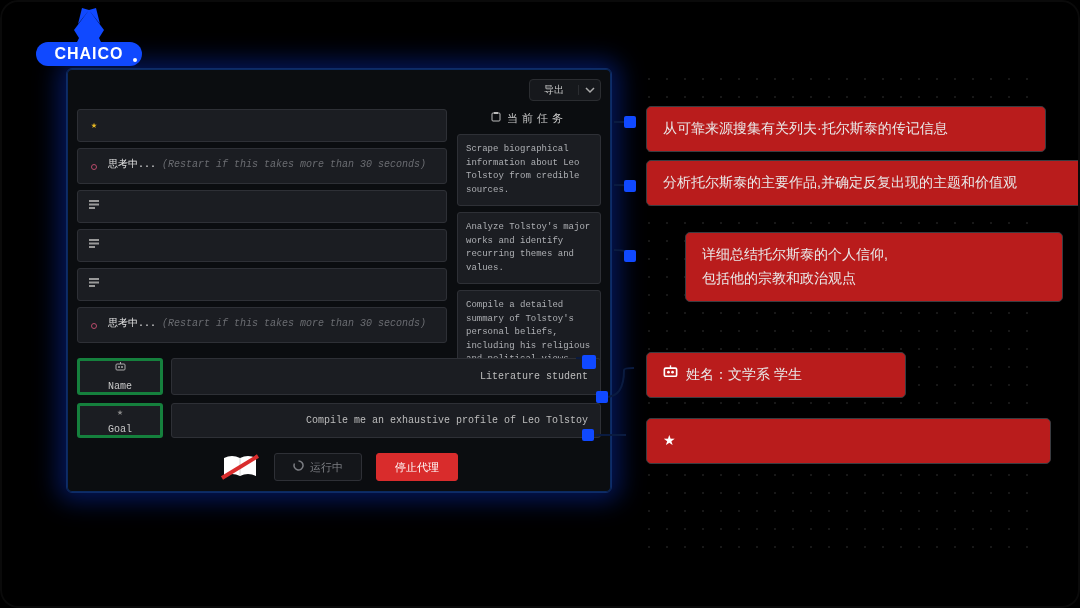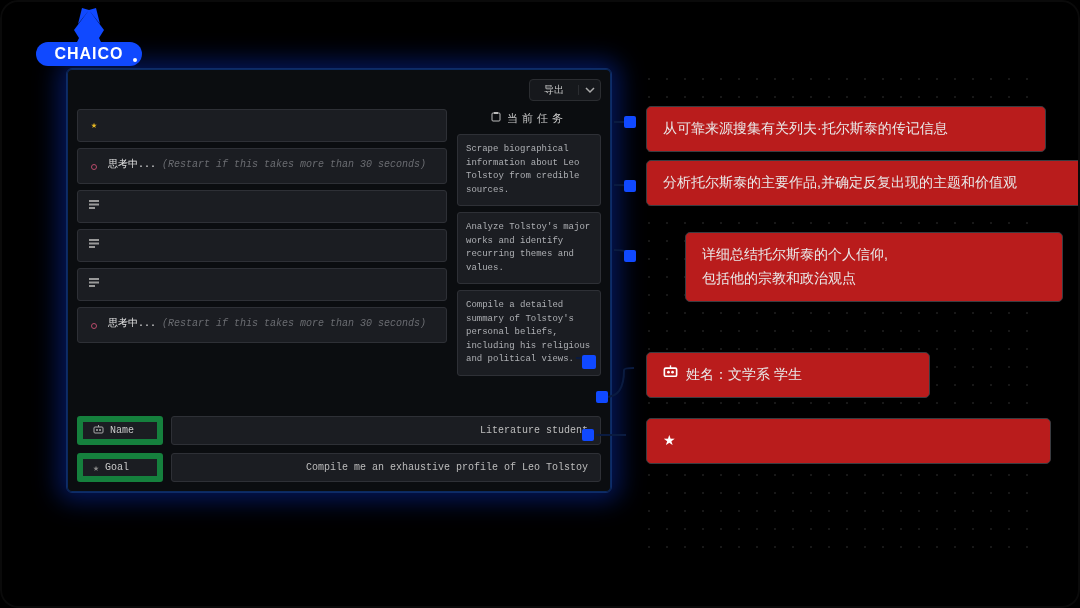--- a/index.html
+++ b/index.html
@@ -99,23 +99,23 @@
   display:flex; align-items:center; justify-content:center;
   gap:6px; color:#c9c9c9; font-size:11px; letter-spacing:4px;
   padding: 2px 0 2px;
 }
 
 
 .form { display:flex; flex-direction:column; gap:8px; margin-top:auto; }
 .form-row { display:flex; gap:8px; }
 .form-label {
   width: 86px;
-  background:#1b1d22; border:6px solid #15803d; border-radius:3px;
+  background:#1b1d22; border:3px solid #15803d; border-radius:3px;
   display:flex; align-items:center; gap:6px;
-  padding: 0 10px; color:#c9c9c9; font-size:10px;
+  padding: 0 10px; color:#c9c9c9; font-size:10px;flex-direction:column;
 }
 .form-label .icon { color:#888; }
 .form-input {
   flex:1;
   background:#1b1d22; border:1px solid #2e3036; border-radius:3px;
   color:#bdbdbd; font-size:10px; font-family:inherit;
   padding: 8px 12px;
   text-align: right;
 }
 
@@ -281,20 +281,40 @@
       </div>
       <input class="form-input" value="Literature student" style="">
     </div>
     <div class="form-row">
       <div class="form-label">
         <span class="icon">★</span>
         <span>Goal</span>
       </div>
       <input class="form-input" value="Compile me an exhaustive profile of Leo Tolstoy" style="">
     </div>
+    <div class="btn-row">
+      <div class="book-emblem">
+        <svg width="40" height="30" viewBox="0 0 40 30">
+          <path d="M4 6 Q12 2 20 6 Q28 2 36 6 L36 24 Q28 20 20 24 Q12 20 4 24 Z" fill="#fff"></path>
+          <path d="M20 6 L20 24" stroke="#ccc" stroke-width="0.8"></path>
+          <line x1="2" y1="26" x2="38" y2="4" stroke="#d92c2c" stroke-width="4"></line>
+        </svg>
+      </div>
+      <div class="btn">
+        <span>
+          <svg width="11" height="11" viewBox="0 0 11 11">
+              <path d="M5.5 1 A4.5 4.5 0 1 1 1.5 3.5" stroke="#7c7e83" stroke-width="1.5" fill="none"></path>
+            </svg>
+        </span>
+        <span>运行中</span>
+      </div>
+      <div class="btn danger">
+        <span>停止代理</span>
+      </div>
+    </div>
   </div>
 </div>
 
 <svg class="wires">
   <path d="M614 122 Q628 122 634 122"></path>
   <path d="M614 185 Q630 185 634 186"></path>
   <path d="M614 250 Q630 250 634 256"></path>
   <path d="M576 358 Q590 358 594 363"></path>
   <path d="M596 435 Q622 435 626 435"></path>
   <path d="M606 397 Q624 397 624 370 Q624 368 634 368"></path>
@@ -310,21 +330,21 @@
 <div class="bubble" style="left:646px; top:106px; width:400px;">
   <span class="bubble-title">从可靠来源搜集有关列夫·托尔斯泰的传记信息</span>
 </div>
 <div class="bubble" style="left:646px; top:160px; width:446px;">
   <span class="bubble-title" style="white-space:pre-line">分析托尔斯泰的主要作品,并确定反复出现的主题和价值观</span>
 </div>
 <div class="bubble" style="left:646px; top:232px; width:378px;margin-left:39px;">
   <span class="bubble-title" style="white-space:pre-line">详细总结托尔斯泰的个人信仰,
 包括他的宗教和政治观点</span>
 </div>
-<div class="bubble" style="left:646px; top:352px; width:284px;">
+<div class="bubble" style="left:646px; top:352px; width:260px;">
   <span class="bicon">
     <svg width="15" height="15" viewBox="0 0 11 11">
         <rect x="1" y="3" width="9" height="6" rx="1" fill="none" stroke="#fff" stroke-width="1.2"></rect>
         <circle cx="4" cy="6" r="1" fill="#fff"></circle>
         <circle cx="7" cy="6" r="1" fill="#fff"></circle>
         <line x1="5.5" y1="1" x2="5.5" y2="3" stroke="#fff"></line>
       </svg>
   </span>
   <span class="bubble-title">姓名：文学系 学生</span>
 </div>

